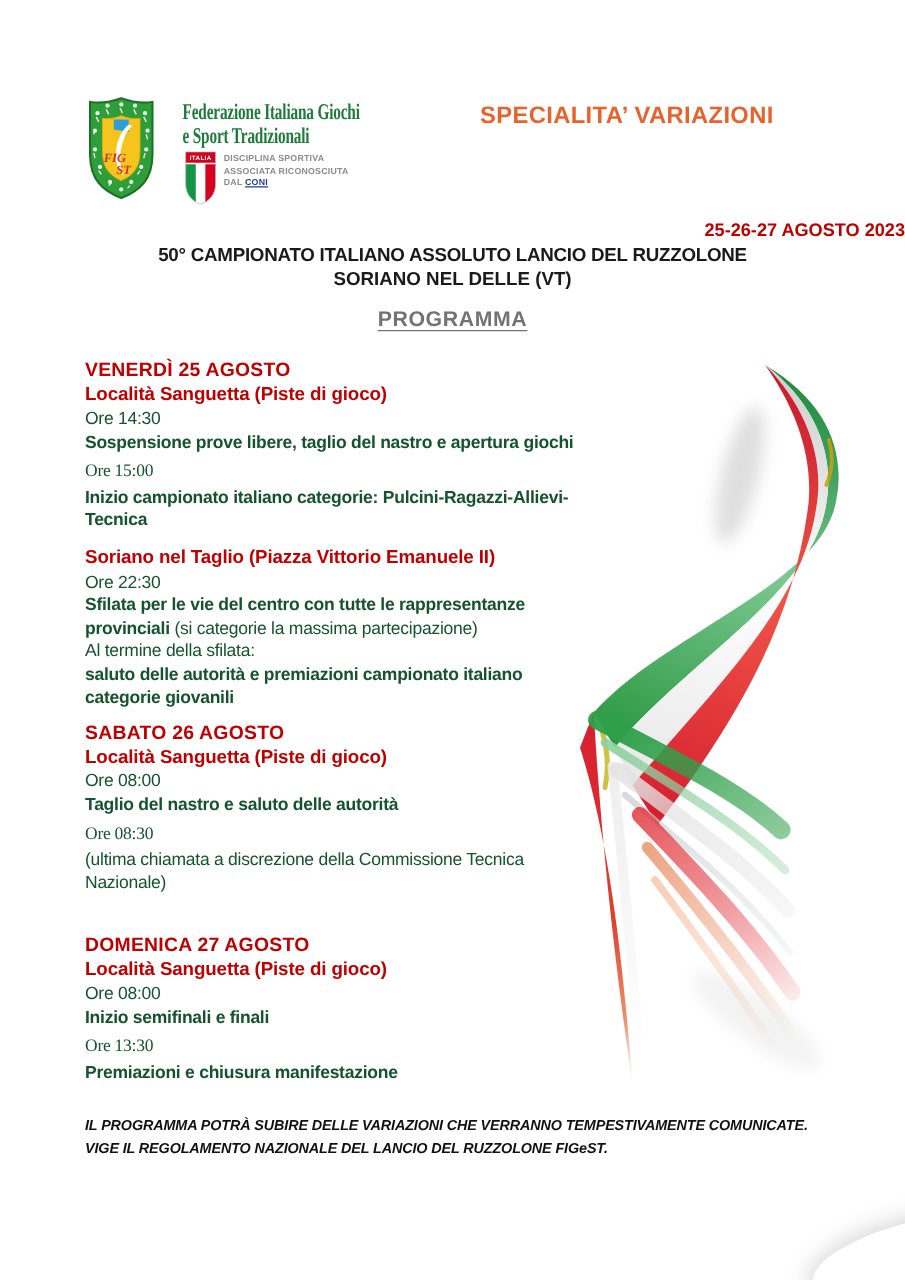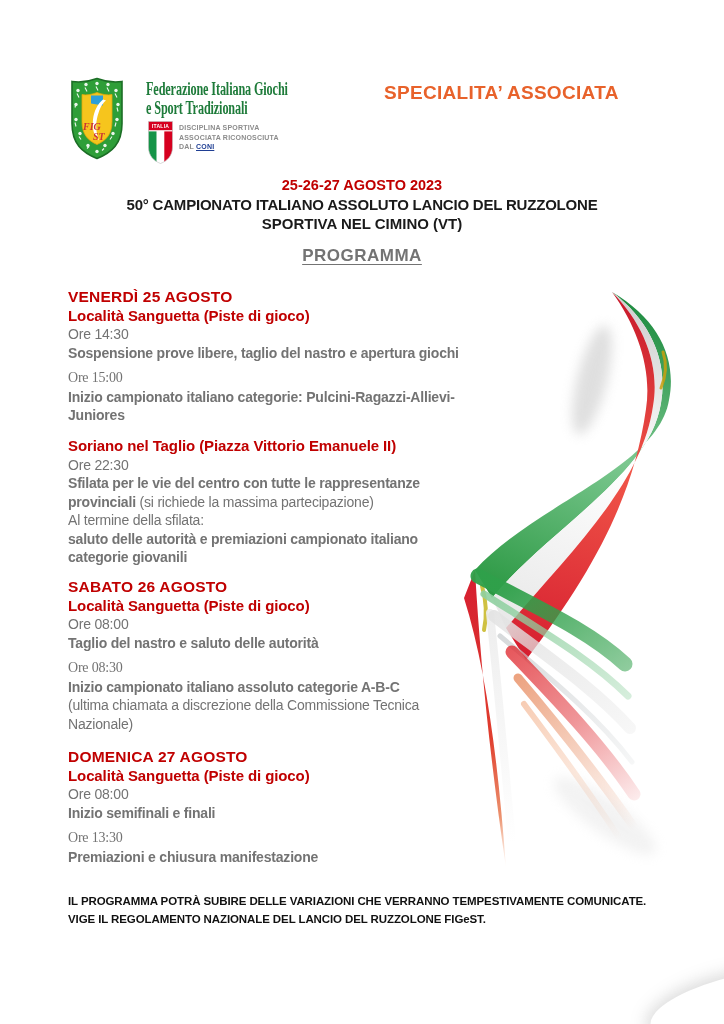--- a/index.html
+++ b/index.html
@@ -13,38 +13,38 @@
             letter-spacing:-.2px;transform:scaleX(.68);transform-origin:left top;white-space:nowrap;}
   .italia-shield{position:absolute;left:148px;top:121px;width:25px;height:43px;}
   .coni-text{position:absolute;left:179px;top:123px;font-size:7px;font-weight:700;
              color:#8C8C8C;line-height:9.5px;letter-spacing:.2px;white-space:nowrap;}
   .coni-org{color:#1F3E93;text-decoration:underline;}
   .specialty{position:absolute;left:384px;top:82px;color:#E8622B;font-weight:700;
              font-size:19px;letter-spacing:.3px;white-space:nowrap;}
 
   
   .title-block{position:absolute;left:0;top:0;width:724px;text-align:center;}
-  .dates{position:absolute;top:177px;width:100%;color:#C00000;font-weight:700;font-size:14.5px;}
+  .dates{position:absolute;top:177px;width:100%;color:#C00000;font-weight:700;font-size:14.5px;text-align:right;}
   .t1{position:absolute;top:196px;width:100%;color:#1a1a1a;font-weight:700;font-size:15px;letter-spacing:-.2px;}
   .t2{position:absolute;top:215px;width:100%;color:#1a1a1a;font-weight:700;font-size:15px;}
   .prog{position:absolute;top:246px;width:100%;color:#737373;font-weight:700;font-size:17px;
         letter-spacing:.5px;text-decoration:underline;text-underline-offset:3px;}
 
   
   .sched{position:absolute;left:68px;width:440px;z-index:2;}
-  .ln{line-height:18.5px;font-size:14px;color:#737373;letter-spacing:-.2px;white-space:nowrap;}
+  .ln{line-height:18.5px;font-size:14px;color:#14532d;letter-spacing:-.2px;white-space:nowrap;}
   .ln.day{color:#C00000;font-weight:700;font-size:15.5px;letter-spacing:.2px;}
   .ln.loc{color:#C00000;font-weight:700;font-size:15px;letter-spacing:-.1px;}
   .ln.bold{font-weight:700;}
   .ln.gap{margin-top:7px;font-family:Liberation Serif, serif;}
   .b{font-weight:700;}
 
   
   .footer{position:absolute;left:68px;top:892px;font-size:11.5px;font-weight:700;
-          line-height:18px;color:#111;letter-spacing:-.1px;z-index:2;white-space:nowrap;}
+          line-height:18px;color:#111;letter-spacing:-.1px;z-index:2;white-space:nowrap;font-style:italic;}
 
   
   .ribbon{position:absolute;left:420px;top:268px;width:304px;height:656px;z-index:1;}
   .corner-shadow{position:absolute;left:648px;top:980px;width:150px;height:50px;border-radius:50%;
                  box-shadow:0 0 16px 5px rgba(130,130,130,.28);transform:rotate(-16deg);}
 </style>
 </head>
 <body>
 
 <div class="page">
@@ -96,54 +96,53 @@
     <path d="M.5,.5 H24.5 V26 C24.5,35 19,40 12.5,42.5 C6,40 .5,35 .5,26 Z" fill="none" stroke="#BFBFBF" stroke-width=".6"></path>
     <text x="12.5" y="7.4" font-size="5" font-weight="bold" fill="#ffffff" text-anchor="middle" letter-spacing=".3">ITALIA</text>
   </svg>
 
   <div class="coni-text">
     <div>DISCIPLINA SPORTIVA</div>
     <div>ASSOCIATA RICONOSCIUTA</div>
     <div><span>DAL </span><span class="coni-org">CONI</span></div>
   </div>
 
-  <div class="specialty">SPECIALITA’ ASSOCIATA</div>
+  <div class="specialty">SPECIALITA’ VARIAZIONI</div>
 
   <div class="title-block">
     <div class="dates">25-26-27 AGOSTO 2023</div>
     <div class="t1">50° CAMPIONATO ITALIANO ASSOLUTO LANCIO DEL RUZZOLONE</div>
-    <div class="t2">SPORTIVA NEL CIMINO (VT)</div>
+    <div class="t2">SORIANO NEL DELLE (VT)</div>
     <div class="prog">PROGRAMMA</div>
   </div>
 
   <section class="sched" style="top:288px">
       <div class="ln day"><span>VENERDÌ 25 AGOSTO</span></div>
       <div class="ln loc"><span>Località Sanguetta (Piste di gioco)</span></div>
       <div class="ln plain"><span>Ore 14:30</span></div>
       <div class="ln bold"><span>Sospensione prove libere, taglio del nastro e apertura giochi</span></div>
       <div class="ln plain gap"><span>Ore 15:00</span></div>
       <div class="ln bold"><span>Inizio campionato italiano categorie: Pulcini-Ragazzi-Allievi-</span></div>
-      <div class="ln bold"><span>Juniores</span></div>
+      <div class="ln bold"><span>Tecnica</span></div>
     </section>
   <section class="sched" style="top:437px">
       <div class="ln loc"><span>Soriano nel Taglio (Piazza Vittorio Emanuele II)</span></div>
       <div class="ln plain"><span>Ore 22:30</span></div>
       <div class="ln bold"><span>Sfilata per le vie del centro con tutte le rappresentanze</span></div>
-      <div class="ln plain"><span class="b">provinciali</span><span> (si richiede la massima partecipazione)</span></div>
+      <div class="ln plain"><span class="b">provinciali</span><span> (si categorie la massima partecipazione)</span></div>
       <div class="ln plain"><span>Al termine della sfilata:</span></div>
       <div class="ln bold"><span>saluto delle autorità e premiazioni campionato italiano</span></div>
       <div class="ln bold"><span>categorie giovanili</span></div>
     </section>
   <section class="sched" style="top:578px">
       <div class="ln day"><span>SABATO 26 AGOSTO</span></div>
       <div class="ln loc"><span>Località Sanguetta (Piste di gioco)</span></div>
       <div class="ln plain"><span>Ore 08:00</span></div>
       <div class="ln bold"><span>Taglio del nastro e saluto delle autorità</span></div>
       <div class="ln plain gap"><span>Ore 08:30</span></div>
-      <div class="ln bold"><span>Inizio campionato italiano assoluto categorie A-B-C</span></div>
       <div class="ln plain"><span>(ultima chiamata a discrezione della Commissione Tecnica</span></div>
       <div class="ln plain"><span>Nazionale)</span></div>
     </section>
   <section class="sched" style="top:748px">
       <div class="ln day"><span>DOMENICA 27 AGOSTO</span></div>
       <div class="ln loc"><span>Località Sanguetta (Piste di gioco)</span></div>
       <div class="ln plain"><span>Ore 08:00</span></div>
       <div class="ln bold"><span>Inizio semifinali e finali</span></div>
       <div class="ln plain gap"><span>Ore 13:30</span></div>
       <div class="ln bold"><span>Premiazioni e chiusura manifestazione</span></div>

